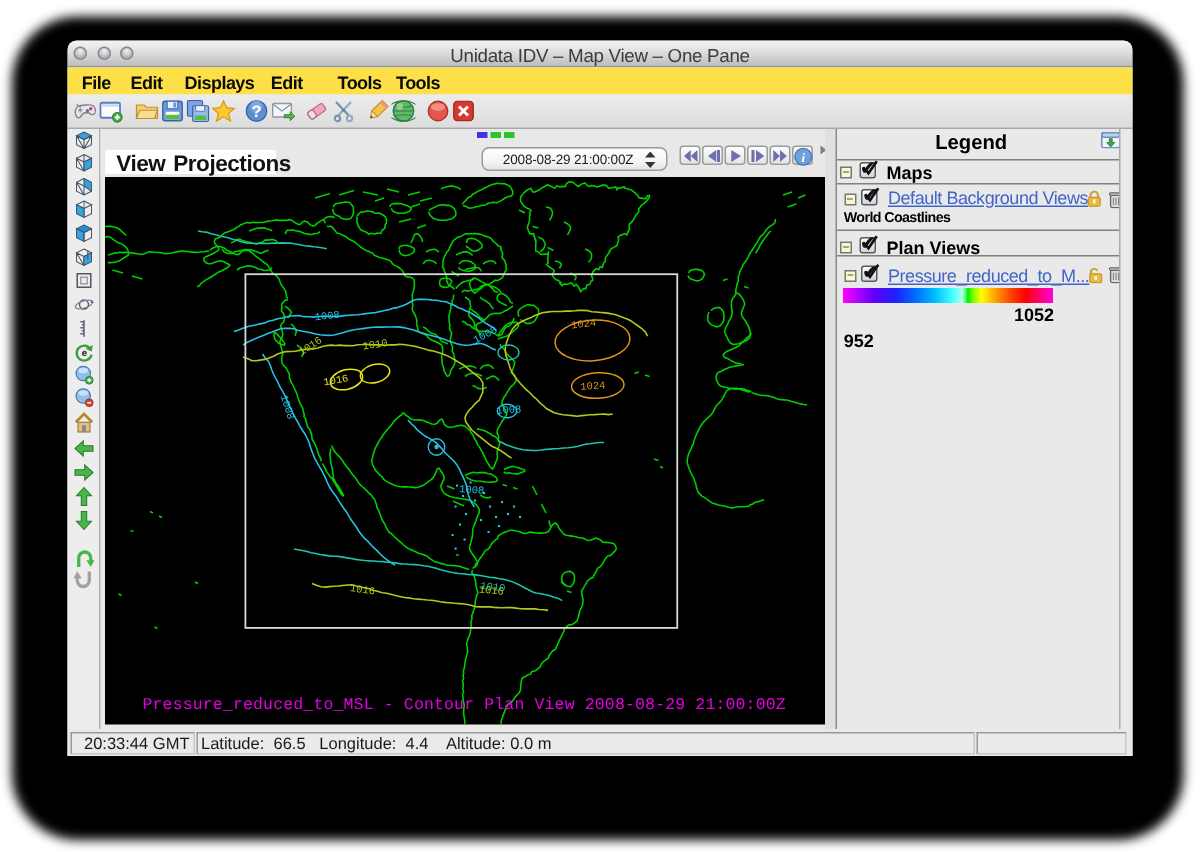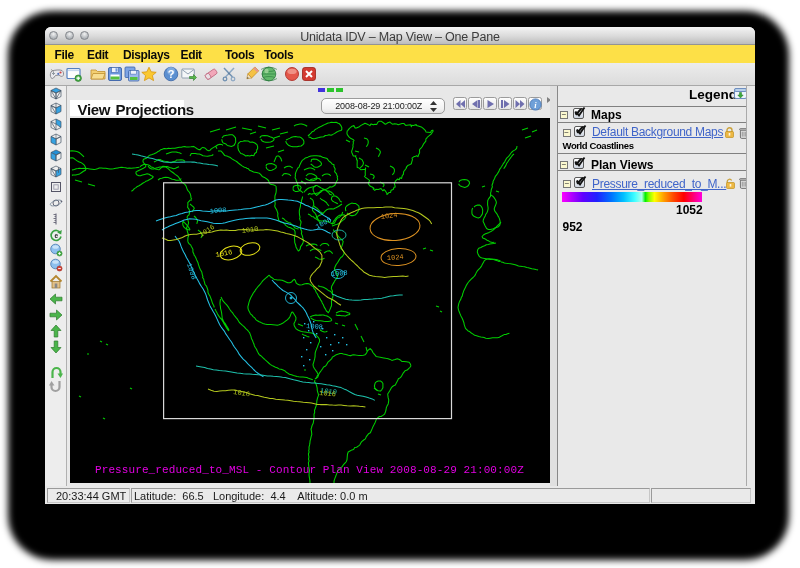--- a/index.html
+++ b/index.html
@@ -476,42 +476,42 @@
         <text x="311" y="101" fill="#dd9222" transform="rotate(-7 311 101)">1024</text>
         <text x="317" y="142" fill="#dd9222" transform="rotate(-4 317 142)">1024</text>
       </g>
 <rect x="93.6" y="64.8" width="287.9" height="235.8" fill="none" stroke="#d9d9d9" stroke-width="1.2"></rect>
 <text x="25" y="354.8" font-family="Liberation Mono" font-size="11" letter-spacing="0.1" fill="#e200e2">Pressure_reduced_to_MSL - Contour Plan View 2008-08-29 21:00:00Z</text>
 </svg>
   <div class="tri" style="left:502px; top:69.5px; border-top:3.5px solid transparent; border-bottom:3.5px solid transparent; border-left:4.5px solid #808080;"></div>
   <div class="tri" style="left:506px; top:233px; border-top:3.5px solid transparent; border-bottom:3.5px solid transparent; border-left:4.5px solid #808080;"></div>
   <div id="splitter"></div>
   <div id="legend">
-    <div style="position:absolute; left:0; top:1px; width:179px; text-align:right; font-size:13.5px; font-weight:700; color:#000;">Legend</div>
+    <div style="position:absolute; left:0; top:1px; width:179px; text-align:center; font-size:13.5px; font-weight:700; color:#000;">Legend</div>
     <svg style="position:absolute; left:176px; top:2px;" width="13" height="11" viewBox="0 0 13 11">
       <rect x="0.5" y="0.5" width="12" height="10" rx="1.5" fill="#eef4fb" stroke="#6f8fc0"></rect>
       <rect x="0.5" y="0.5" width="12" height="3" rx="1.5" fill="#b8d0ea" stroke="#6f8fc0"></rect>
       <path d="M6.5 10 L3.8 7 L5.5 7 L5.5 4.5 L7.5 4.5 L7.5 7 L9.2 7 Z" fill="#3daa3d" stroke="#1e7a1e" stroke-width="0.5"></path>
     </svg>
     <div class="lsep" style="top:19.5px"></div>
     <span class="expand" style="left:2px; top:24.5px">−</span>
     <span class="chk" style="left:14.5px; top:22px">
         <svg width="13" height="13" viewBox="0 0 13 13" style="position:absolute;left:0;top:-3px">
           <path d="M2.5 6.5 L5 9.5 L10.5 1.5" stroke="#111" stroke-width="1.8" fill="none"></path>
         </svg>
       </span>
     <div class="lrow" style="left:33px; top:21.5px; font-weight:700;">Maps</div>
     <div class="lsep" style="top:36px"></div>
     <span class="expand" style="left:4.5px; top:42.5px">−</span>
     <span class="chk" style="left:16px; top:40px">
         <svg width="13" height="13" viewBox="0 0 13 13" style="position:absolute;left:0;top:-3px">
           <path d="M2.5 6.5 L5 9.5 L10.5 1.5" stroke="#111" stroke-width="1.8" fill="none"></path>
         </svg>
       </span>
-    <div class="lrow" style="left:34px; top:39px; font-size:12px;"><span class="link">Default Background Maps</span></div>
+    <div class="lrow" style="left:34px; top:39px; font-size:12px;"><span class="link">Default Background Views</span></div>
     <svg style="position:absolute; left:166px; top:41px;" width="11" height="11" viewBox="0 0 11 11">
       <path d="M3 5 L3 3.2 A2.5 2.5 0 0 1 8 3.2 L8 5" fill="none" stroke="#caa23c" stroke-width="1.4"></path>
       <rect x="1.5" y="4.5" width="8" height="6" rx="1" fill="#edb844" stroke="#b8860b" stroke-width="0.6"></rect>
       <rect x="4.7" y="6" width="1.6" height="2.6" fill="#fff8e0"></rect>
     </svg>
     <svg style="position:absolute; left:181px; top:40.5px;" width="10" height="12" viewBox="0 0 10 12">
       <rect x="1.4" y="2.8" width="7.2" height="8.6" rx="1.3" fill="#ddd" stroke="#666" stroke-width="0.9"></rect>
       <rect x="0.6" y="1.6" width="8.8" height="1.6" rx="0.8" fill="#ccc" stroke="#666" stroke-width="0.8"></rect>
       <path d="M3.3 4.8 L3.3 9.6 M5 4.8 L5 9.6 M6.7 4.8 L6.7 9.6" stroke="#888" stroke-width="0.8"></path>
     </svg>

